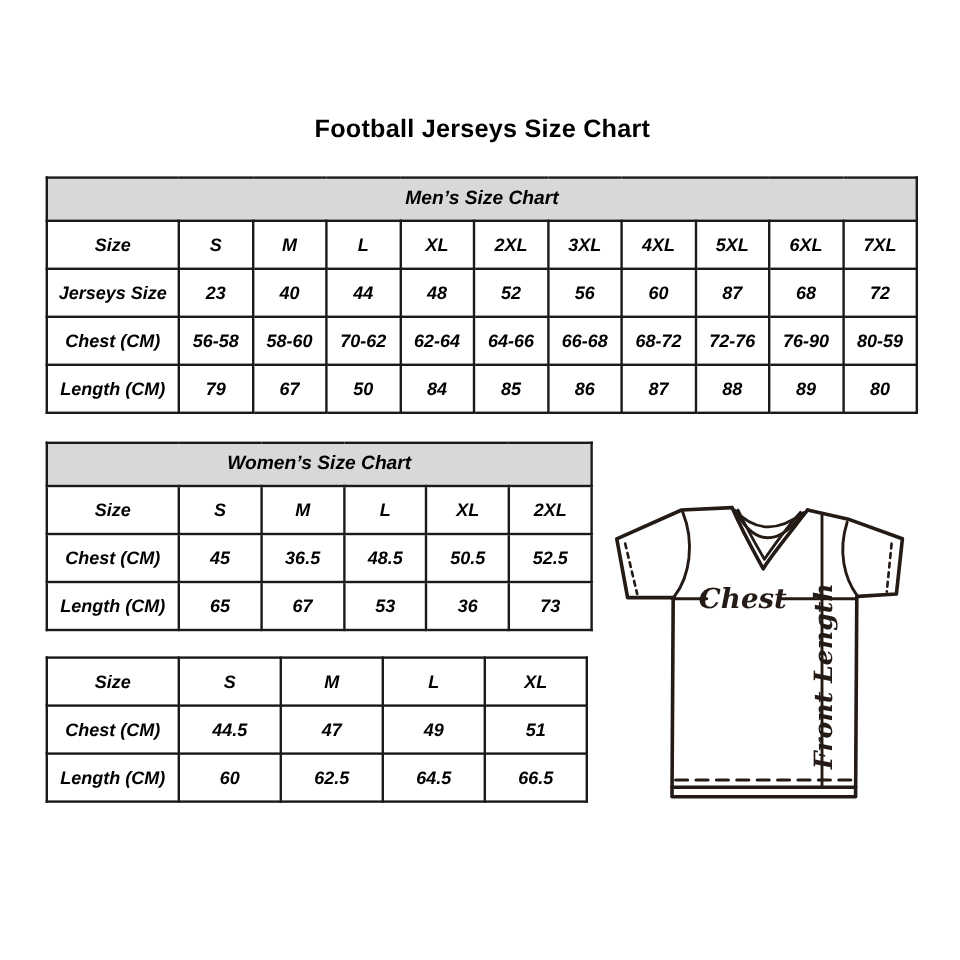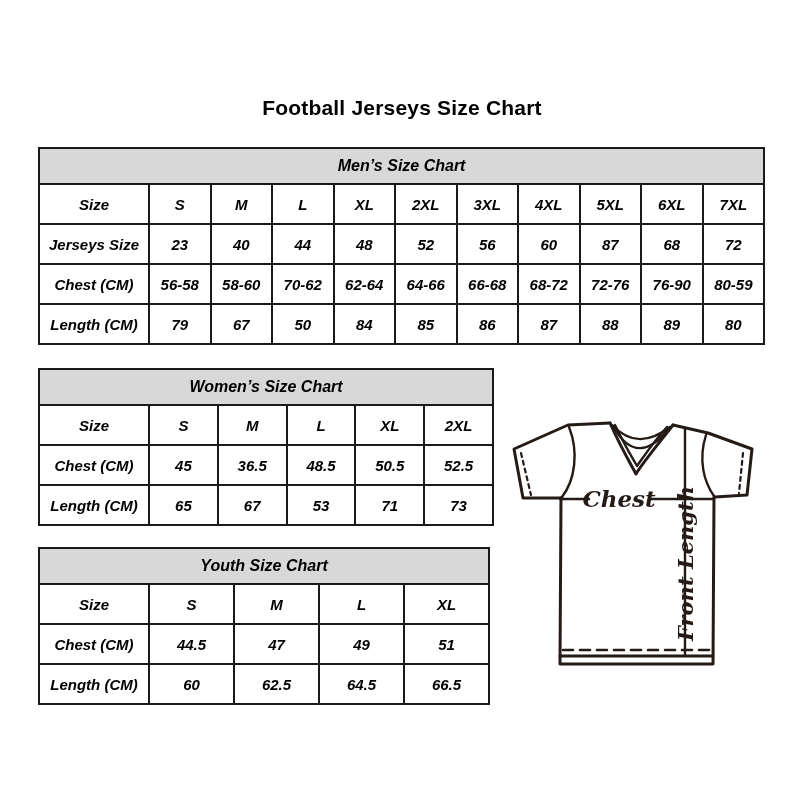--- a/index.html
+++ b/index.html
@@ -164,35 +164,32 @@
           <td class="cell">36.5</td>
           <td class="cell">48.5</td>
           <td class="cell">50.5</td>
           <td class="cell">52.5</td>
         </tr>
         <tr>
           <td class="cell">Length (CM)</td>
           <td class="cell">65</td>
           <td class="cell">67</td>
           <td class="cell">53</td>
-          <td class="cell">71</td>
+          <td class="cell">36</td>
           <td class="cell">73</td>
         </tr>
       </tbody>
   </table>
 
   <table id="youth" class="size-table">
     <colgroup>
         <col class="c-label">
         <col span="4" class="c-youth">
       </colgroup>
     <tbody>
-      <tr>
-        <td class="caption" colspan="5">Youth Size Chart</td>
-      </tr>
     <tr>
           <td class="cell">Size</td>
           <td class="cell">S</td>
           <td class="cell">M</td>
           <td class="cell">L</td>
           <td class="cell">XL</td>
         </tr>
         <tr>
           <td class="cell">Chest (CM)</td>
           <td class="cell">44.5</td>

